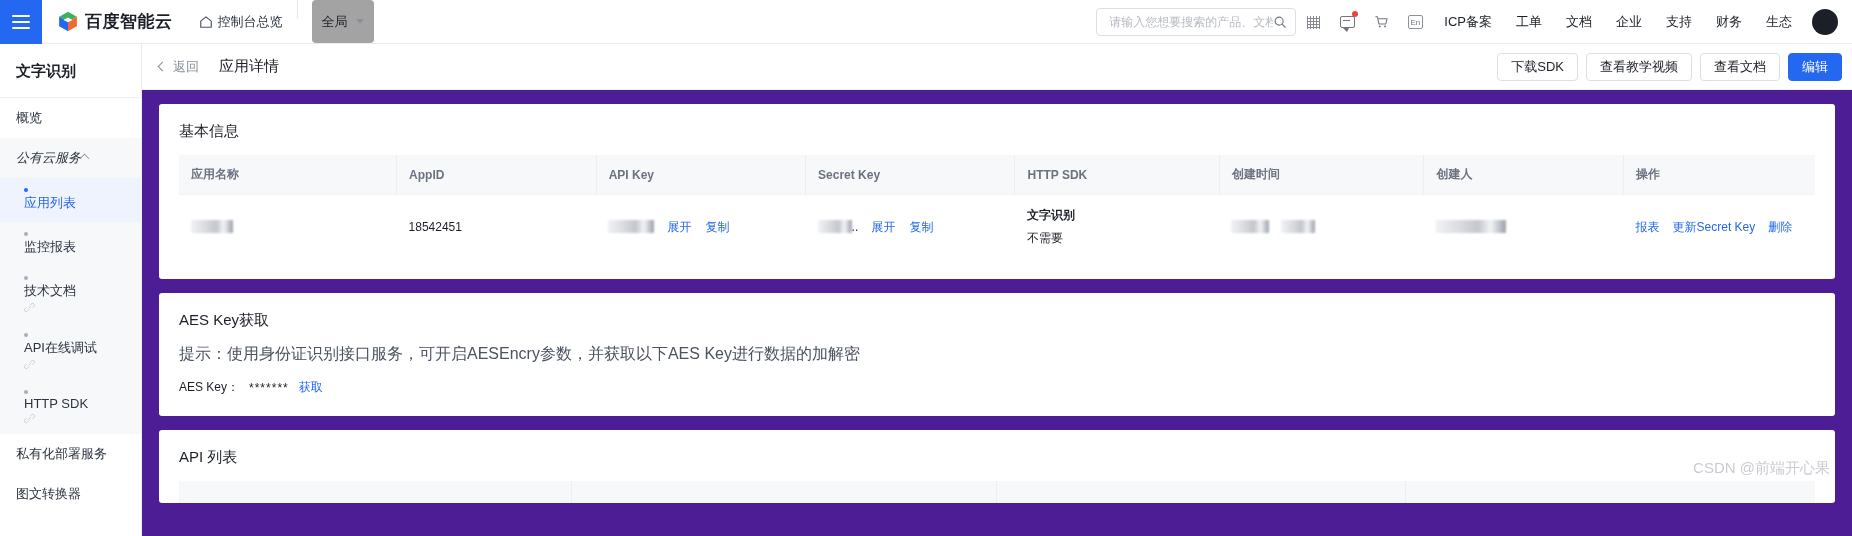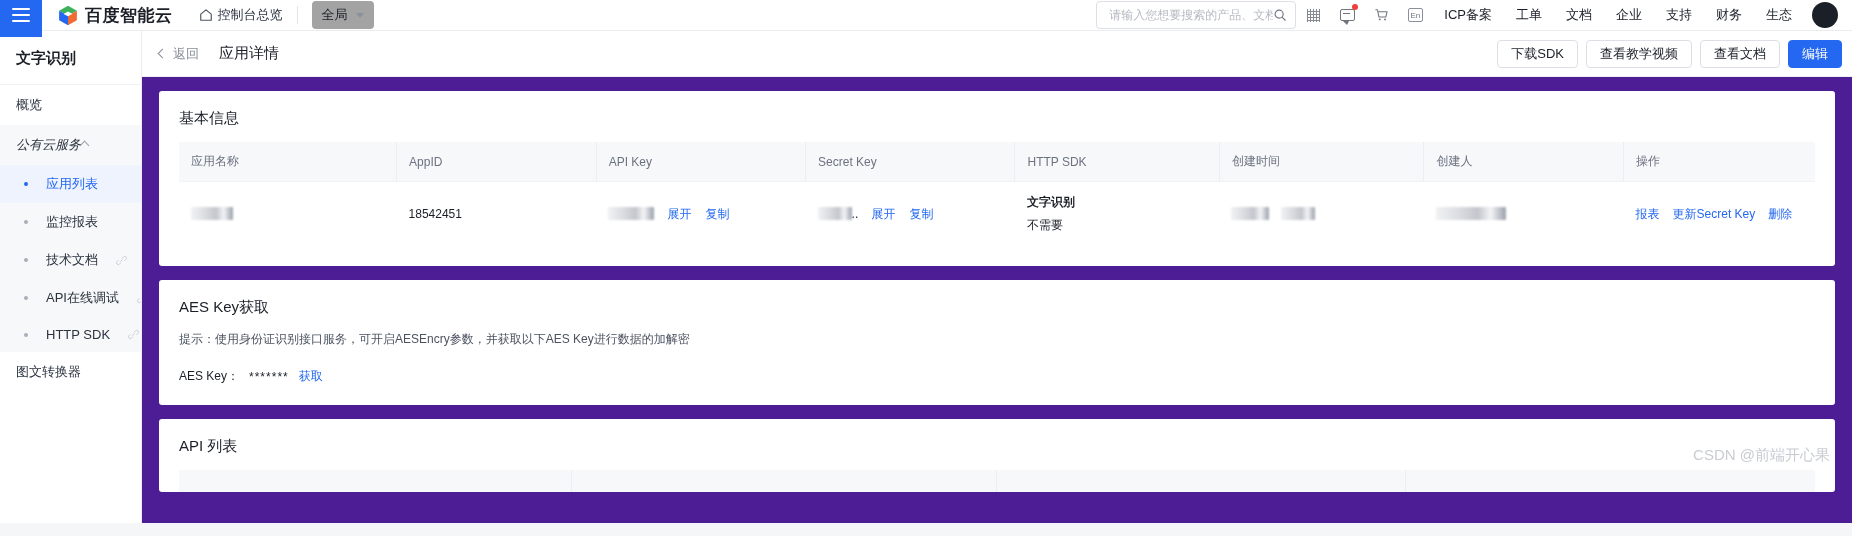--- a/index.html
+++ b/index.html
@@ -7,24 +7,23 @@
     width: 1852px; height: 536px;
     overflow: hidden;
     background: #f5f6f8;
     font-family: "Liberation Sans", "DejaVu Sans", sans-serif;
     -webkit-font-smoothing: antialiased;
   }
 
   
   .topbar {
     position: relative;
-    height: 31px;
+    height: 44px;
     background: #ffffff;
     display: flex;
-    align-items: center;
     border-bottom: 1px solid #eaecef;
   }
   .hamburger {
     width: 42px; height: 44px;
     background: #2468f2;
     display: flex; flex-direction: column;
     align-items: center; justify-content: center;
     gap: 4px;
     cursor: pointer; flex: 0 0 auto;
   }
@@ -123,21 +122,21 @@
     font-size: 13px; color: #2b3340;
     padding: 11px 16px 11px 16px;
     display: flex; align-items: center; 
     cursor: pointer;
     font-style: italic;
   }
   .chev-up { width: 7px; height: 7px; border-left: 1.3px solid #9aa0ab; border-top: 1.3px solid #9aa0ab; transform: rotate(45deg); margin-right: 2px; }
   .side-sub {
     font-size: 13px; color: #2b3340;
     padding: 10px 0 10px 24px;
-    display: flex; align-items: center; gap: 18px; cursor: pointer; white-space: nowrap;
+    display: flex; align-items: flex-start; gap: 2px; cursor: pointer; white-space: nowrap; flex-direction: column;
   }
   .side-sub.active { color: #2468f2; background: #eef3fe; }
   .bullet { width: 4px; height: 4px; border-radius: 50%; background: #a9aeb8; flex: 0 0 auto; }
   .side-sub.active .bullet { background: #2468f2; }
   .link-glyph { width: 11px; height: 11px; opacity: .55; flex: 0 0 auto; }
 
   
   .main {
     flex: 1; height: 492px; overflow: hidden;
     background: #4c1d95; position: relative;
@@ -166,40 +165,40 @@
 
   .card {
     background: #fff; border-radius: 3px;
     padding: 18px 20px 20px 20px; margin-bottom: 14px;
   }
   .card-title { font-size: 15px; color: #1b1f27; margin-bottom: 14px; }
 
   table.info { width: 100%; border-collapse: collapse; table-layout: fixed; }
   table.info th {
     background: #f7f8fa; text-align: left;
-    font-size: 12px; font-weight: normal; color: #6b7280;
+    font-size: 12px; font-weight: bold; color: #6b7280;
     padding: 11px 12px; border-right: 1px solid #eceef1;
   }
   table.info th:last-child { border-right: none; }
   table.info td {
     font-size: 12px; color: #1b1f27;
     padding: 12px; vertical-align: middle; border-top: 1px solid #f2f3f5;
   }
   .blurred {
     display: inline-block; height: 13px; vertical-align: -2px;
     background: linear-gradient(90deg,#f1f2f4,#d9dbe0 35%,#c3c6cc 60%,#f3f4f6 78%,#9aa0ab);
     filter: blur(1.2px); border-radius: 1px;
   }
   .cell-links { display: inline-flex; gap: 14px; margin-left: 10px; }
   a.lnk { color: #2468f2; text-decoration: none; font-size: 12px; cursor: pointer; }
   .sdk-line1 { font-size: 12px; color: #1b1f27; font-weight: bold; }
   .sdk-line2 { font-size: 12px; color: #1b1f27; margin-top: 6px; }
   .ops { display: flex; gap: 13px; }
 
-  .hint { font-size: 12px; color: #4b5260; margin-bottom: 20px; }
+  .hint { font-size: 16px; color: #4b5260; margin-bottom: 14px; }
   .aes-row { display: flex; align-items: center; gap: 10px; font-size: 12px; color: #1b1f27; }
   .aes-stars { letter-spacing: 1px; }
 
   .api-head-row { background: #f7f8fa; height: 22px; display:flex; }
   .api-col { border-right: 1px solid #eceef1; }
 
   .watermark {
     position: absolute; right: 22px; bottom: 58px;
     font-size: 15px; color: #c9ccd2; white-space: nowrap;
     pointer-events: none; user-select: none;
@@ -333,20 +332,21 @@
         <span class="bullet"></span>
         <span>HTTP SDK</span>
         <svg class="link-glyph" viewBox="0 0 16 16">
           <path d="M6.5 9.5 L9.5 6.5" stroke="#9aa0ab" stroke-width="1.2" stroke-linecap="round"></path>
           <path d="M9 4.5 L10.8 2.7 a2.6 2.6 0 0 1 3.7 3.7 L12.7 8.2" fill="none" stroke="#9aa0ab" stroke-width="1.2" stroke-linecap="round"></path>
           <path d="M7 11.5 L5.2 13.3 a2.6 2.6 0 0 1 -3.7 -3.7 L3.3 7.8" fill="none" stroke="#9aa0ab" stroke-width="1.2" stroke-linecap="round"></path>
         </svg>
       </div>
     </div>
 
+    <div class="side-item">私有化部署服务</div>
     <div class="side-item">图文转换器</div>
   </div>
 
   <div class="main">
 
     <div class="page-head">
       <div class="back-link">
         <span class="chev-left"></span>
         <span class="back-text">返回</span>
       </div>

